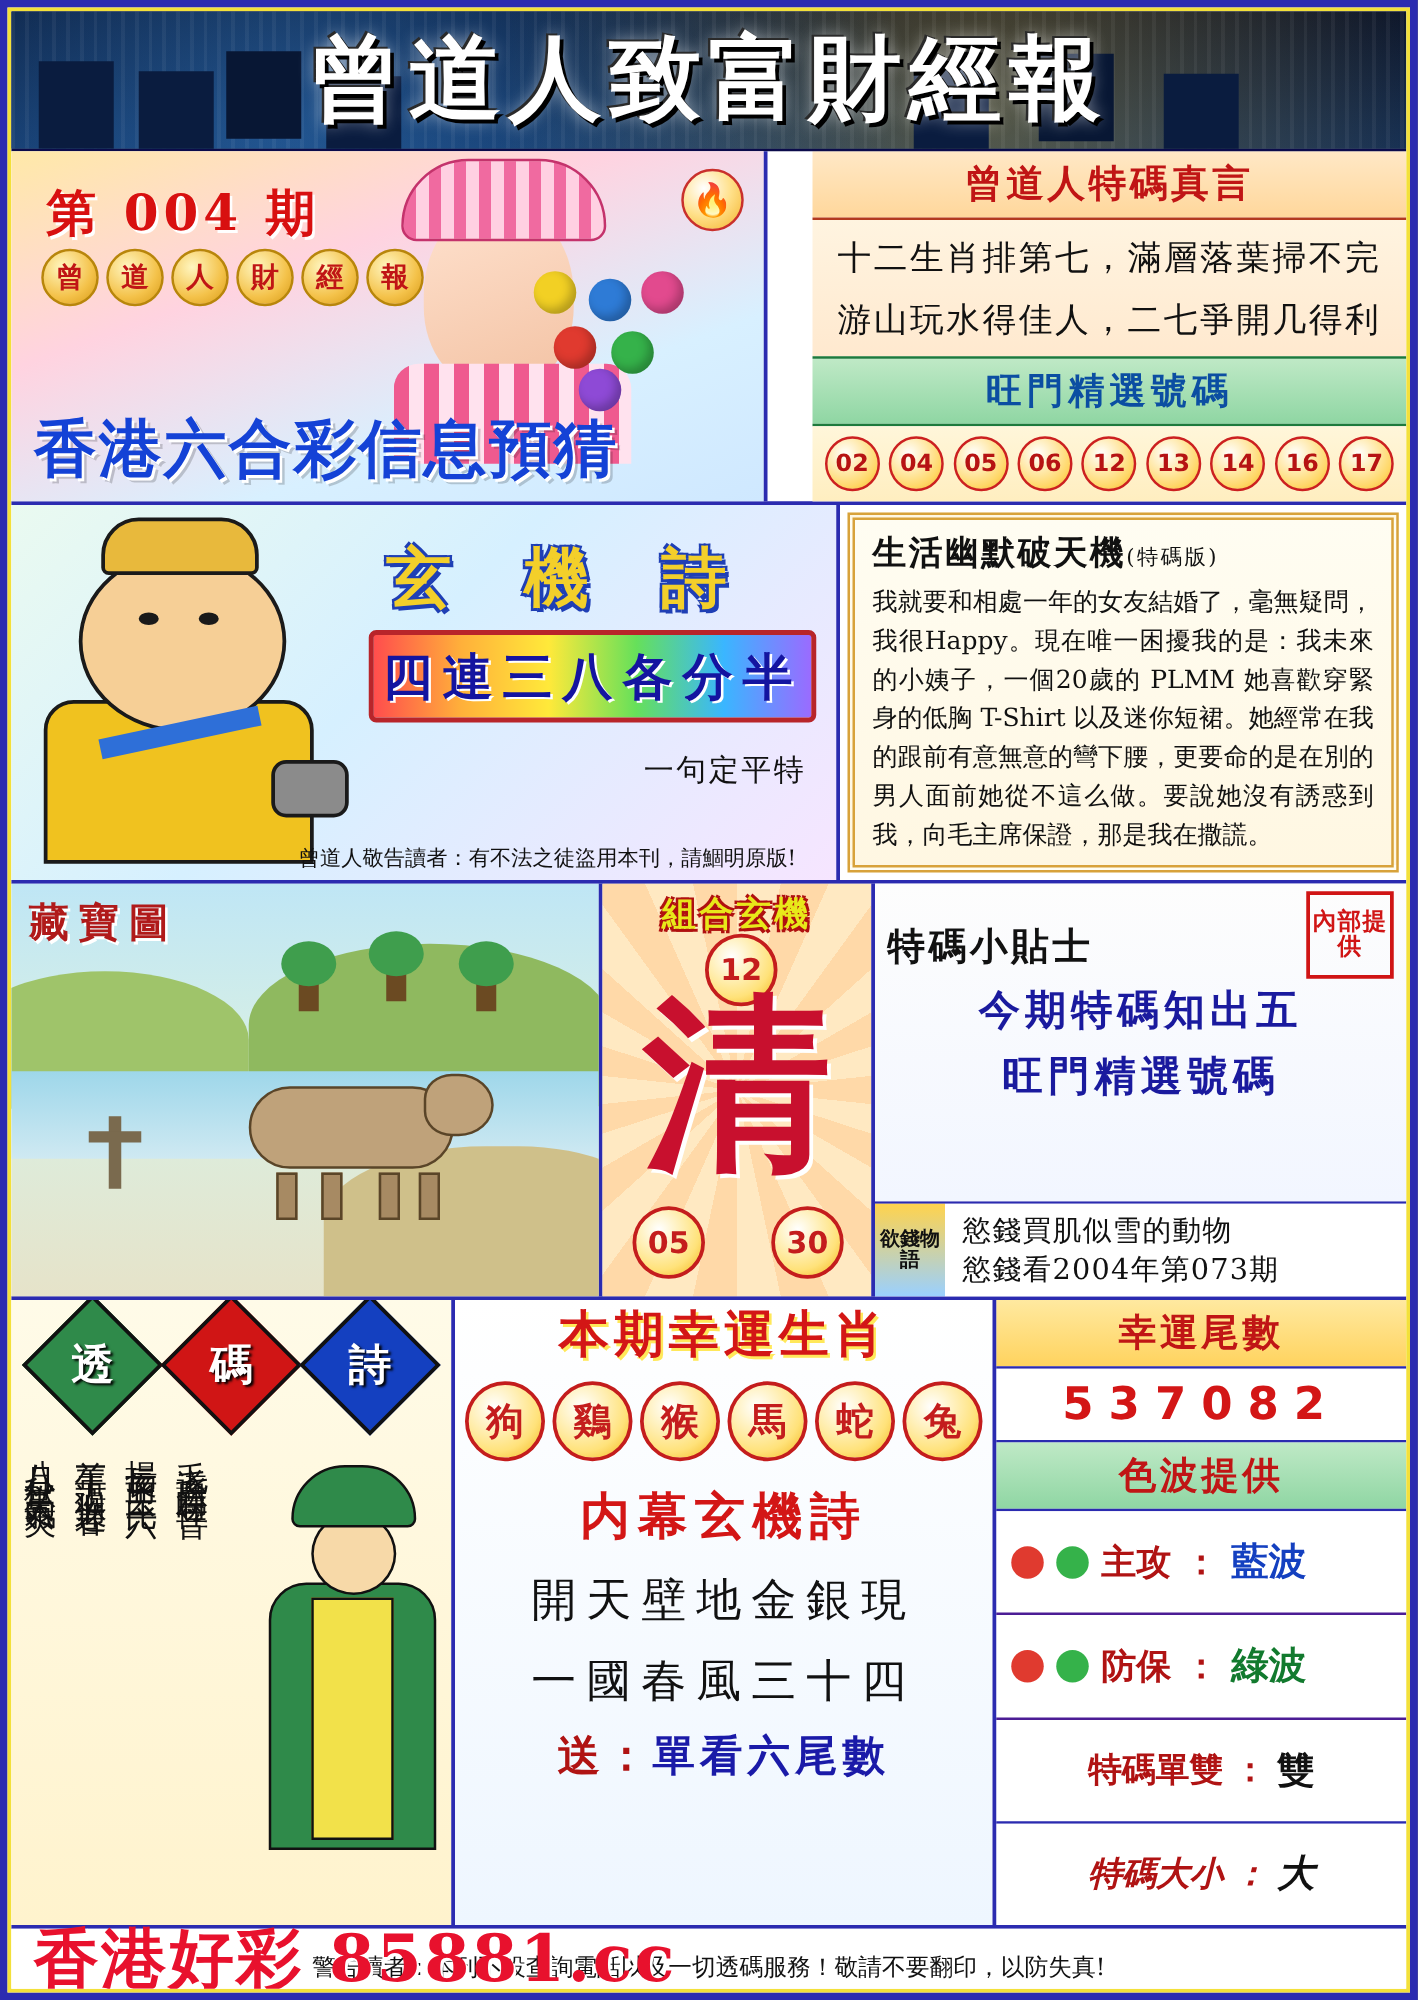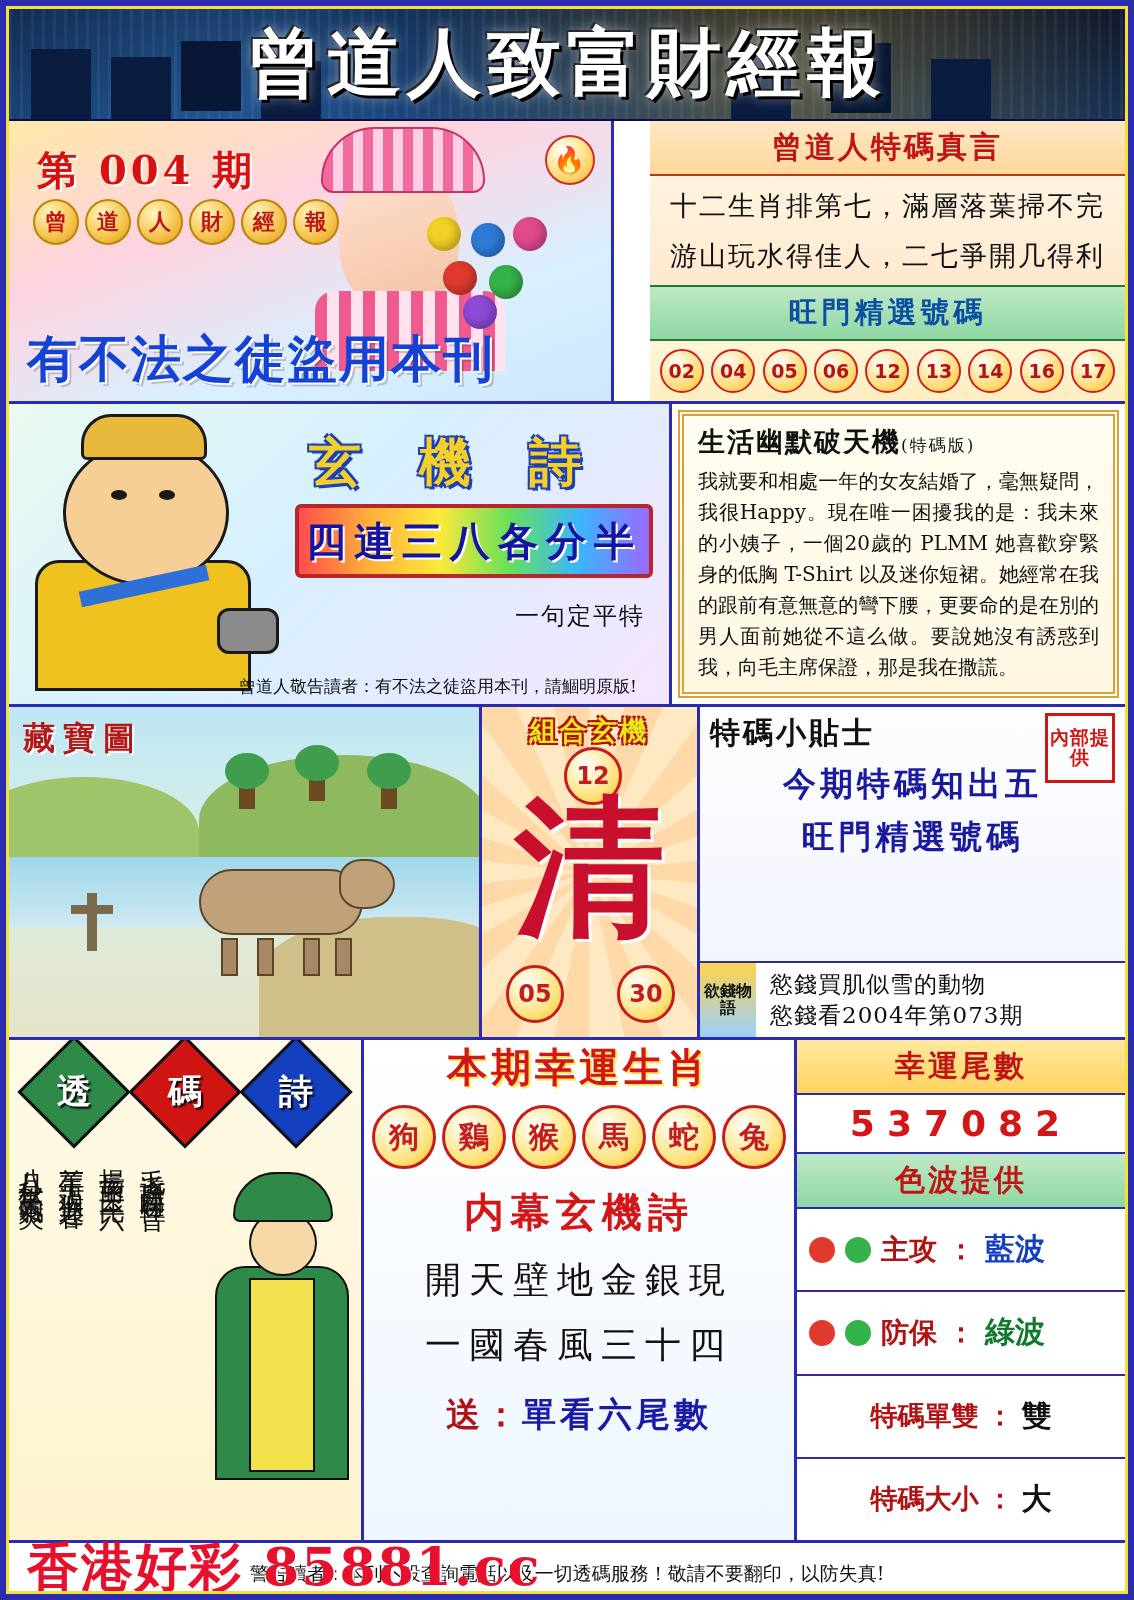--- a/index.html
+++ b/index.html
@@ -105,21 +105,21 @@
     background:repeating-conic-gradient(from 0deg at 50% 50%, #ffe9c2 0deg 12deg, #ffd9a8 12deg 24deg);overflow:hidden;}
   .zuhe-title{position:absolute;left:0;top:6px;width:100%;text-align:center;font-family:"DejaVu Serif",serif;font-weight:bold;
     font-size:27px;color:#e8e81a;letter-spacing:3px;text-shadow:2px 2px 0 #b01010,-2px -2px 0 #b01010,2px -2px 0 #b01010,-2px 2px 0 #b01010;}
   .ball-big{position:absolute;width:52px;height:52px;border-radius:50%;border:3px solid #c41d1d;
     background:radial-gradient(circle at 35% 30%,#fff,#ffe27a 65%,#f2b417);display:flex;align-items:center;justify-content:center;
     font-family:"DejaVu Sans",sans-serif;font-weight:bold;font-size:24px;color:#c41d1d;}
   .bigchar{position:absolute;left:0;top:62px;width:100%;text-align:center;font-family:"DejaVu Serif",serif;font-size:150px;
     font-weight:bold;color:#c8102e;text-shadow:3px 3px 0 #fff;}
   .r3-right{flex:1;background:#fff;display:flex;flex-direction:column;}
   .tips-wrap{flex:1;position:relative;background:linear-gradient(180deg,#fdfdfd,#f2f6ff);padding:6px 10px;box-sizing:border-box;}
-  .tips-title{font-family:"DejaVu Serif",serif;font-weight:bold;font-size:30px;color:#111;letter-spacing:3px;}
+  .tips-title{font-family:"DejaVu Serif",serif;font-weight:bold;font-size:30px;color:#111;letter-spacing:3px;margin-top:24px;}
   .tips-line{font-family:"DejaVu Serif",serif;font-weight:bold;font-size:33px;color:#1a1a9e;letter-spacing:4px;margin-top:8px;text-align:center;}
   .stamp{position:absolute;right:10px;top:6px;width:64px;height:64px;border:3px solid #d01515;color:#d01515;
     display:flex;align-items:center;justify-content:center;text-align:center;font-family:"DejaVu Serif",serif;font-weight:bold;
     font-size:19px;line-height:1.05;letter-spacing:1px;}
   .money-row{display:flex;border-top:2px solid #2b2bb0;height:74px;}
   .money-tag{width:56px;background:linear-gradient(180deg,#ffd34d,#9ad0ff);display:flex;align-items:center;justify-content:center;
     font-family:"DejaVu Serif",serif;font-weight:bold;font-size:16px;color:#111;line-height:1.05;text-align:center;}
   .money-body{flex:1;display:flex;flex-direction:column;justify-content:center;padding-left:14px;background:#fff;}
   .money-body div{font-family:"DejaVu Serif",serif;font-size:23px;color:#111;letter-spacing:1px;}
 
@@ -138,21 +138,21 @@
     border-radius:30px 30px 0 0;}
   .monk-inner{position:absolute;left:44px;top:112px;width:62px;height:190px;background:#f2e14a;border:2px solid #111;}
   .r4-mid{position:relative;width:430px;border-right:3px solid #2b2bb0;background:linear-gradient(180deg,#ffffff,#eef6ff);overflow:hidden;}
   .lucky-title{text-align:center;font-family:"DejaVu Serif",serif;font-weight:bold;font-size:40px;letter-spacing:4px;
     color:#d31616;text-shadow:2px 2px 0 #ffe85a;}
   .zodiacs{display:flex;justify-content:center;gap:6px;margin-top:10px;}
   .zod{width:58px;height:58px;border-radius:50%;border:3px solid #c41d1d;background:radial-gradient(circle at 35% 30%,#fff,#ffe27a 65%,#f2b417);
     display:flex;align-items:center;justify-content:center;font-family:"DejaVu Serif",serif;font-weight:bold;font-size:30px;color:#c41d1d;}
   .neimu-title{text-align:center;margin-top:16px;font-family:"DejaVu Serif",serif;font-weight:bold;font-size:40px;letter-spacing:6px;color:#d31616;}
   .neimu-line{text-align:center;margin-top:16px;font-family:"DejaVu Serif",serif;font-size:36px;letter-spacing:8px;color:#111;}
-  .song-line{text-align:center;margin-top:22px;font-family:"DejaVu Serif",serif;font-weight:bold;font-size:34px;letter-spacing:4px;color:#b01313;}
+  .song-line{text-align:center;margin-top:12px;font-family:"DejaVu Serif",serif;font-weight:bold;font-size:34px;letter-spacing:4px;color:#b01313;}
   .song-line b{color:#1a1aa8;}
   .r4-right{flex:1;display:flex;flex-direction:column;}
   .lucky-tail-h{background:linear-gradient(180deg,#ffe9a0,#ffd35e);text-align:center;font-family:"DejaVu Serif",serif;font-weight:bold;
     font-size:30px;color:#c01515;padding:6px 0;border-bottom:2px solid #2b2bb0;letter-spacing:3px;}
   .lucky-tail-v{background:#fff;text-align:center;font-family:"DejaVu Sans",sans-serif;font-weight:bold;font-size:36px;color:#d31616;
     padding:8px 0;letter-spacing:12px;border-bottom:2px solid #2b2bb0;}
   .sebo-h{background:linear-gradient(180deg,#bfe9c6,#8fd6a3);text-align:center;font-family:"DejaVu Serif",serif;font-weight:bold;
     font-size:30px;color:#c01515;padding:6px 0;border-bottom:2px solid #2b2bb0;letter-spacing:3px;}
   .sebo-row{flex:1;display:flex;align-items:center;gap:10px;padding:0 12px;border-bottom:2px solid #4c1d95;background:#fff;}
   .sebo-dot{width:26px;height:26px;border-radius:50%;flex:none;}
@@ -199,21 +199,21 @@
           <div class="body"></div>
         </div>
         <div class="balls">
           <div class="ball" style="left:0;top:0;background:#f2d024;"></div>
           <div class="ball" style="left:44px;top:6px;background:#2e7bd6;"></div>
           <div class="ball" style="left:86px;top:0;background:#e24a8e;"></div>
           <div class="ball" style="left:16px;top:44px;background:#e03a2f;"></div>
           <div class="ball" style="left:62px;top:48px;background:#35b24a;"></div>
           <div class="ball" style="left:36px;top:78px;background:#8e4ad6;"></div>
         </div>
-        <div class="headline">有不法之徒盜用本刊</div>
+        <div class="headline">香港六合彩信息預猜</div>
       </div>
       <div class="r1-right">
         <div class="zhenyan-title">曾道人特碼真言</div>
         <div class="zhenyan-body">
           <div class="zhenyan-line">十二生肖排第七，滿層落葉掃不完</div>
           <div class="zhenyan-line">游山玩水得佳人，二七爭開几得利</div>
         </div>
         <div class="hot-title">旺門精選號碼</div>
         <div class="hot-nums">
           <div class="hot-num">02</div>
@@ -362,21 +362,21 @@
           <div class="sebo-dot" style="background:#35b24a;"></div>
           <div class="sebo-label">防保</div>
           <div class="sebo-label">：</div>
           <div class="sebo-val green">綠波</div>
         </div>
         <div class="kv-row">
           <div class="kv-k">特碼單雙</div>
           <div class="kv-k">：</div>
           <div class="kv-v">雙</div>
         </div>
-        <div class="kv-row" style="border-bottom:none;">
+        <div class="kv-row" style="border-bottom:none;font-style:italic;">
           <div class="kv-k">特碼大小</div>
           <div class="kv-k">：</div>
           <div class="kv-v">大</div>
         </div>
       </div>
     </div>
 
     <div class="footer">
       <div class="footer-note">警告讀者：本刊不設查詢電話以及一切透碼服務！敬請不要翻印，以防失真!</div>
       <div class="watermark">香港好彩 85881.cc</div>

